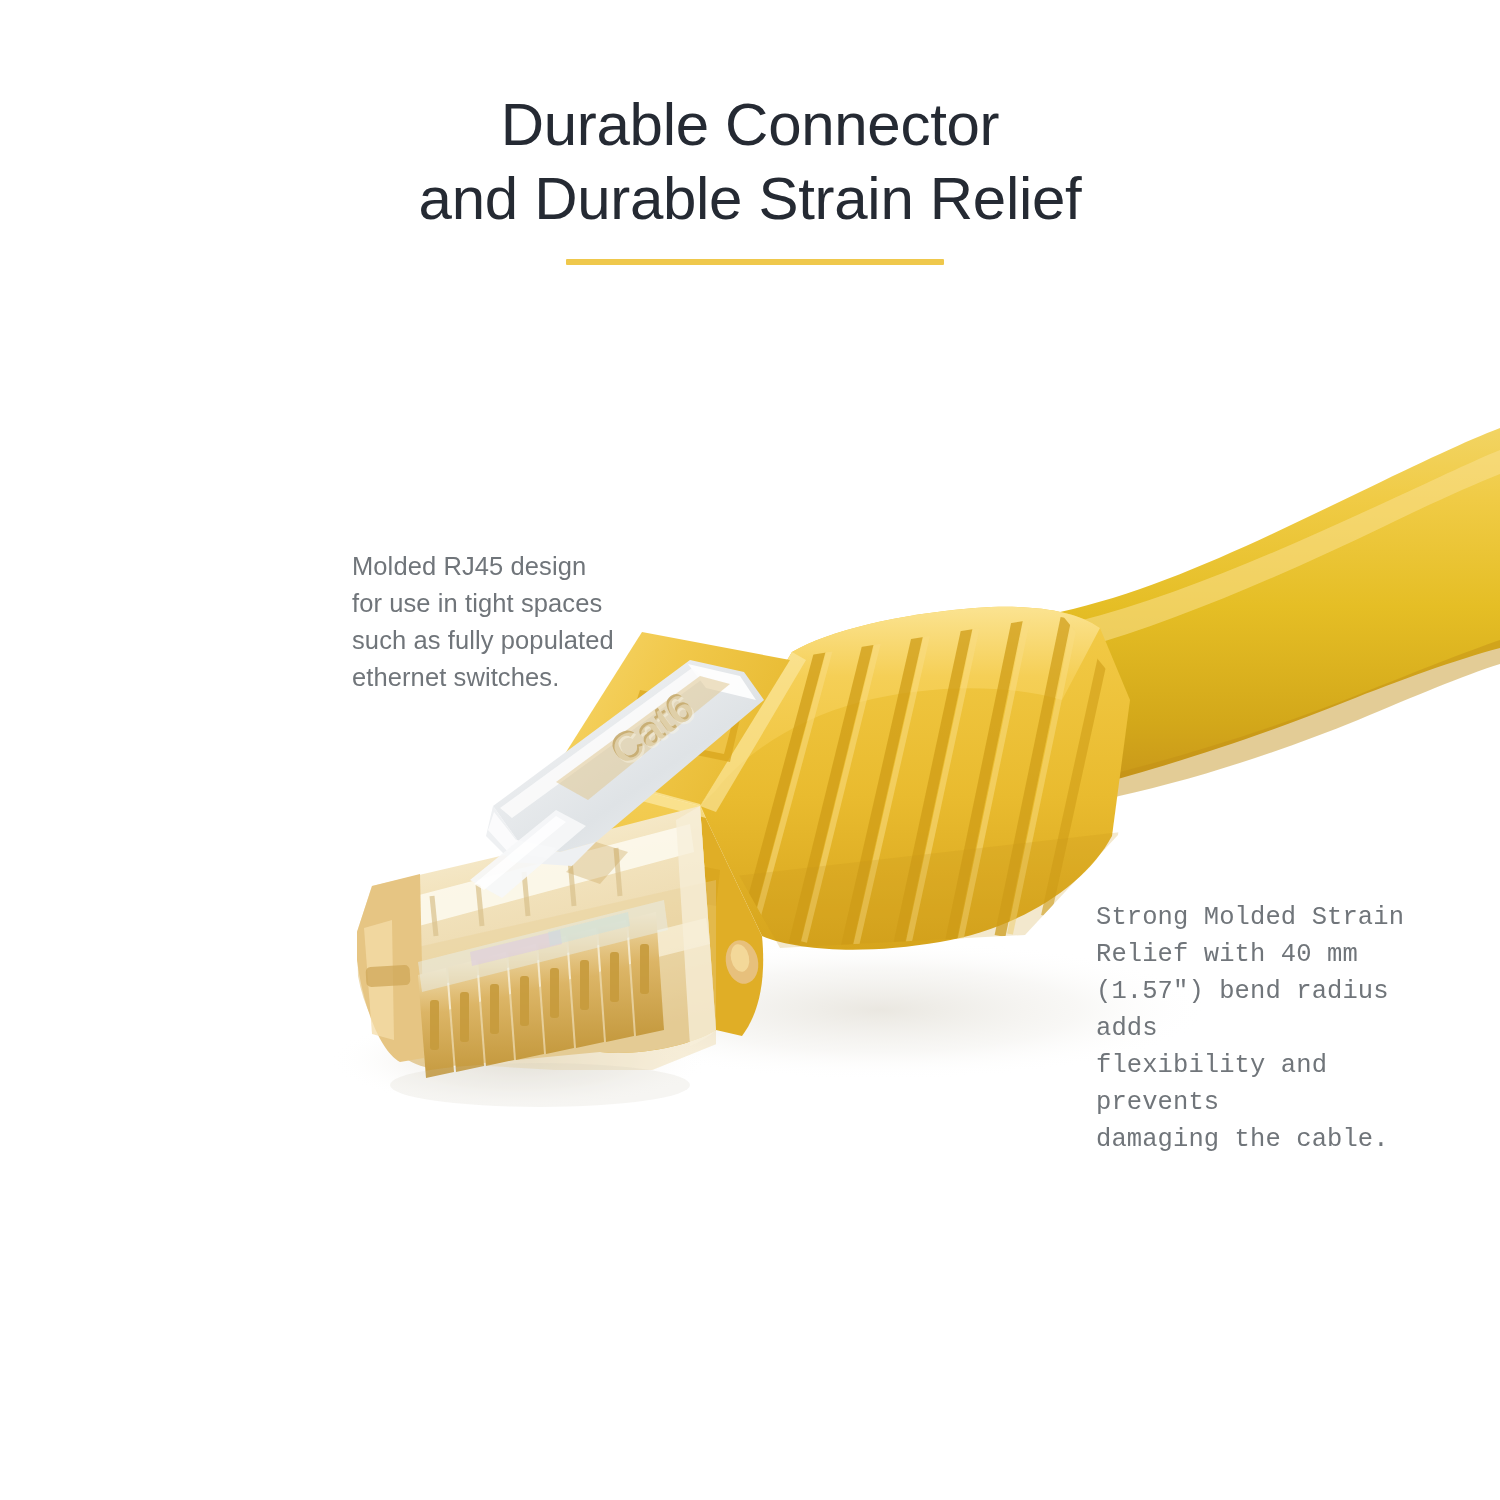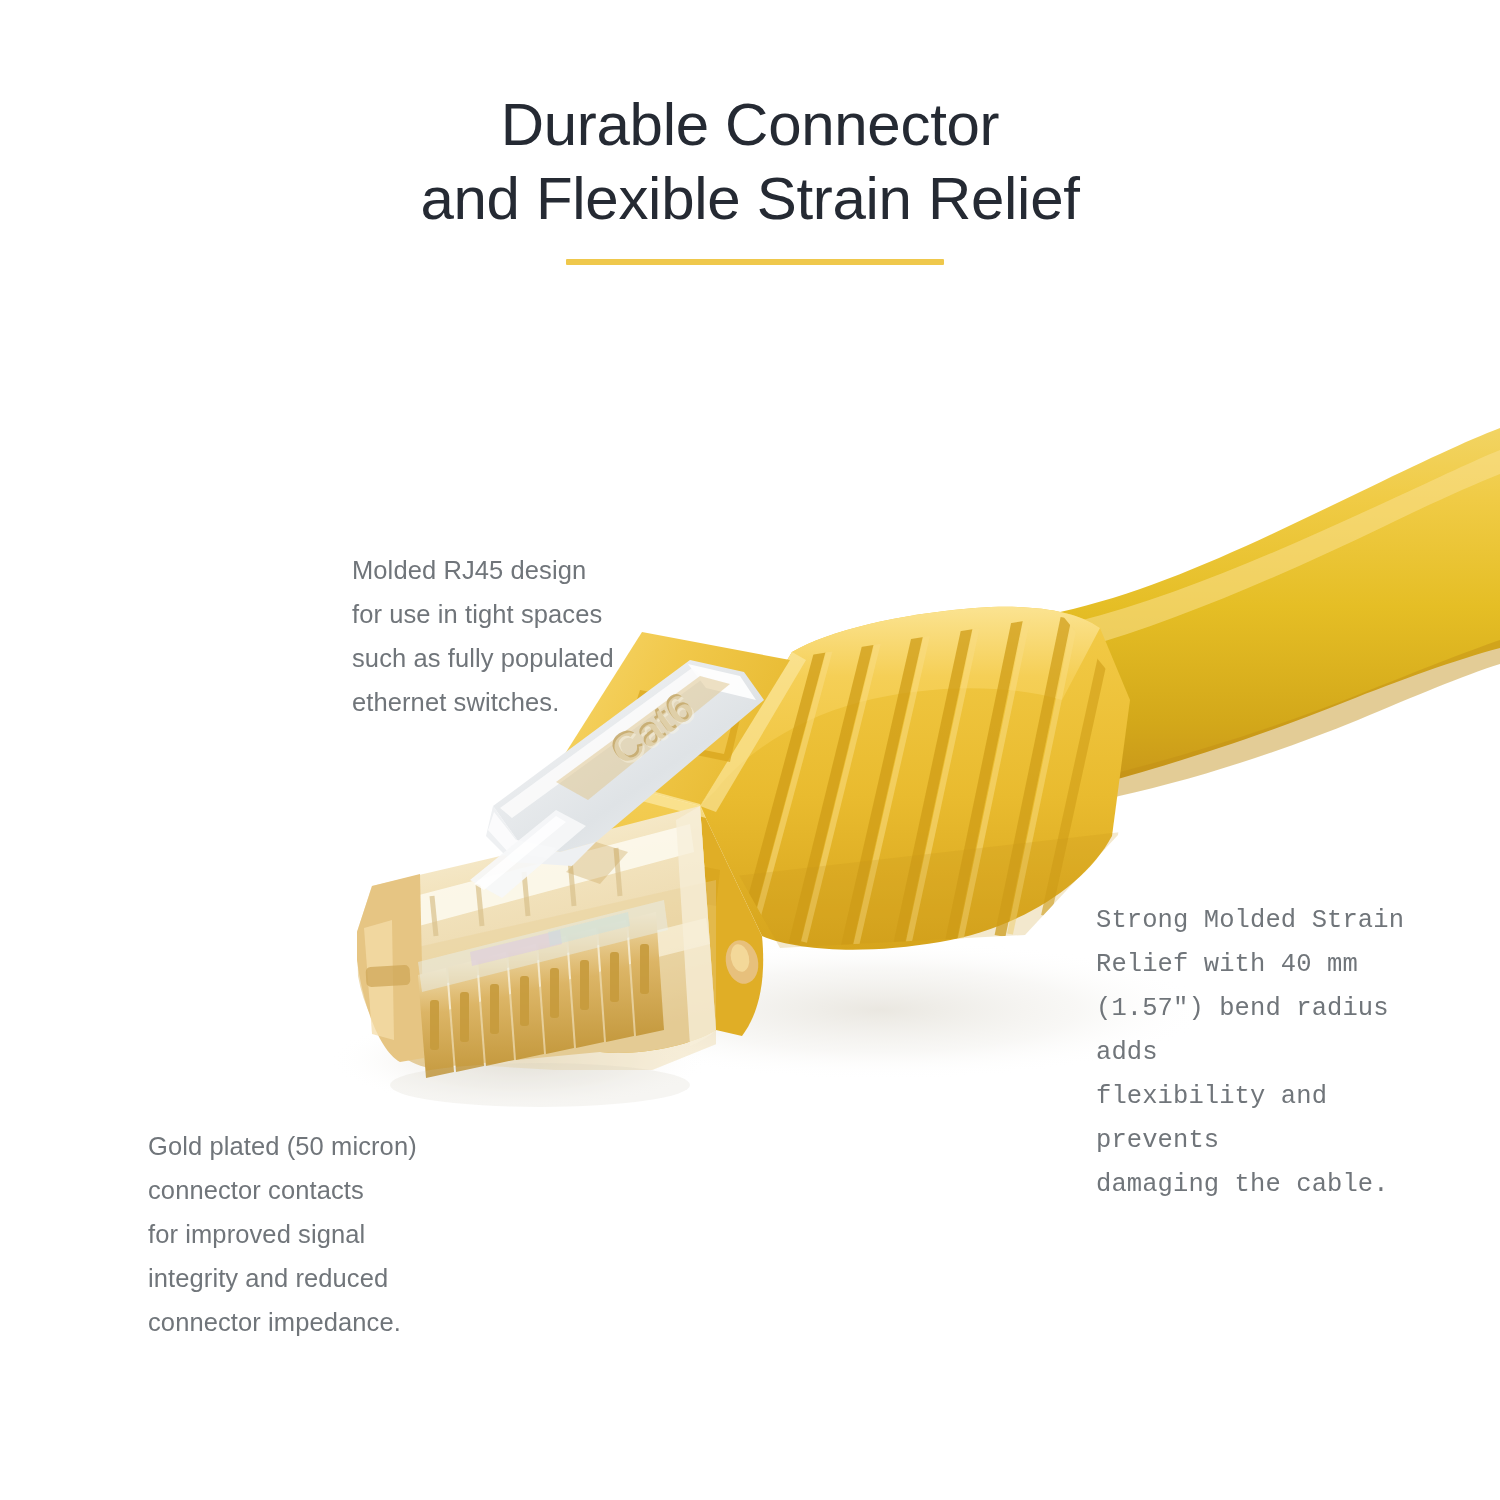--- a/index.html
+++ b/index.html
@@ -43,21 +43,21 @@
     height: 6px;
     background: #efc84c;
     border-radius: 1px;
   }
 
   
   .callout {
     position: absolute;
     color: #70757a;
     font-size: 25.5px;
-    line-height: 44px;
+    line-height: 37px;
     font-weight: 400;
     white-space: pre-line;
     letter-spacing: 0.1px;
   }
   #callout-rj45      { left: 352px; top: 548px;  width: 330px; }
   #callout-strain    { left: 1096px; top: 899px; width: 330px; font-family: Liberation Mono, monospace; }
   #callout-gold      { left: 148px;  top: 1124px; width: 330px; }
 
   
   .photo {
@@ -70,21 +70,21 @@
   }
   .photo svg { display: block; }
 </style>
 </head>
 <body>
 
 <div id="page">
 
   <div class="header">
     <span class="title-line title-line-1">Durable Connector</span>
-    <span class="title-line title-line-2">and Flexible Strain Relief</span>
+    <span class="title-line title-line-2">and Durable Strain Relief</span>
   </div>
   <div class="accent-bar"></div>
 
   <div class="photo">
     <svg width="1500" height="1500" viewBox="0 0 1500 1500" xmlns="http://www.w3.org/2000/svg">
       <defs>
 
         <linearGradient id="gCable" x1="0" y1="0" x2="0" y2="1">
           <stop offset="0" stop-color="#f2d463"></stop>
           <stop offset="0.20" stop-color="#f0cb45"></stop>
@@ -346,19 +346,14 @@
 for use in tight spaces
 such as fully populated
 ethernet switches.</div>
 
   <div class="callout" id="callout-strain">Strong Molded Strain
 Relief with 40 mm
 (1.57") bend radius adds
 flexibility and prevents
 damaging the cable.</div>
 
-  <div class="callout" id="callout-gold">Gold plated (50 micron)
-connector contacts
-for improved signal
-integrity and reduced
-connector impedance.</div>
 
 </div>
 
 </body></html>

